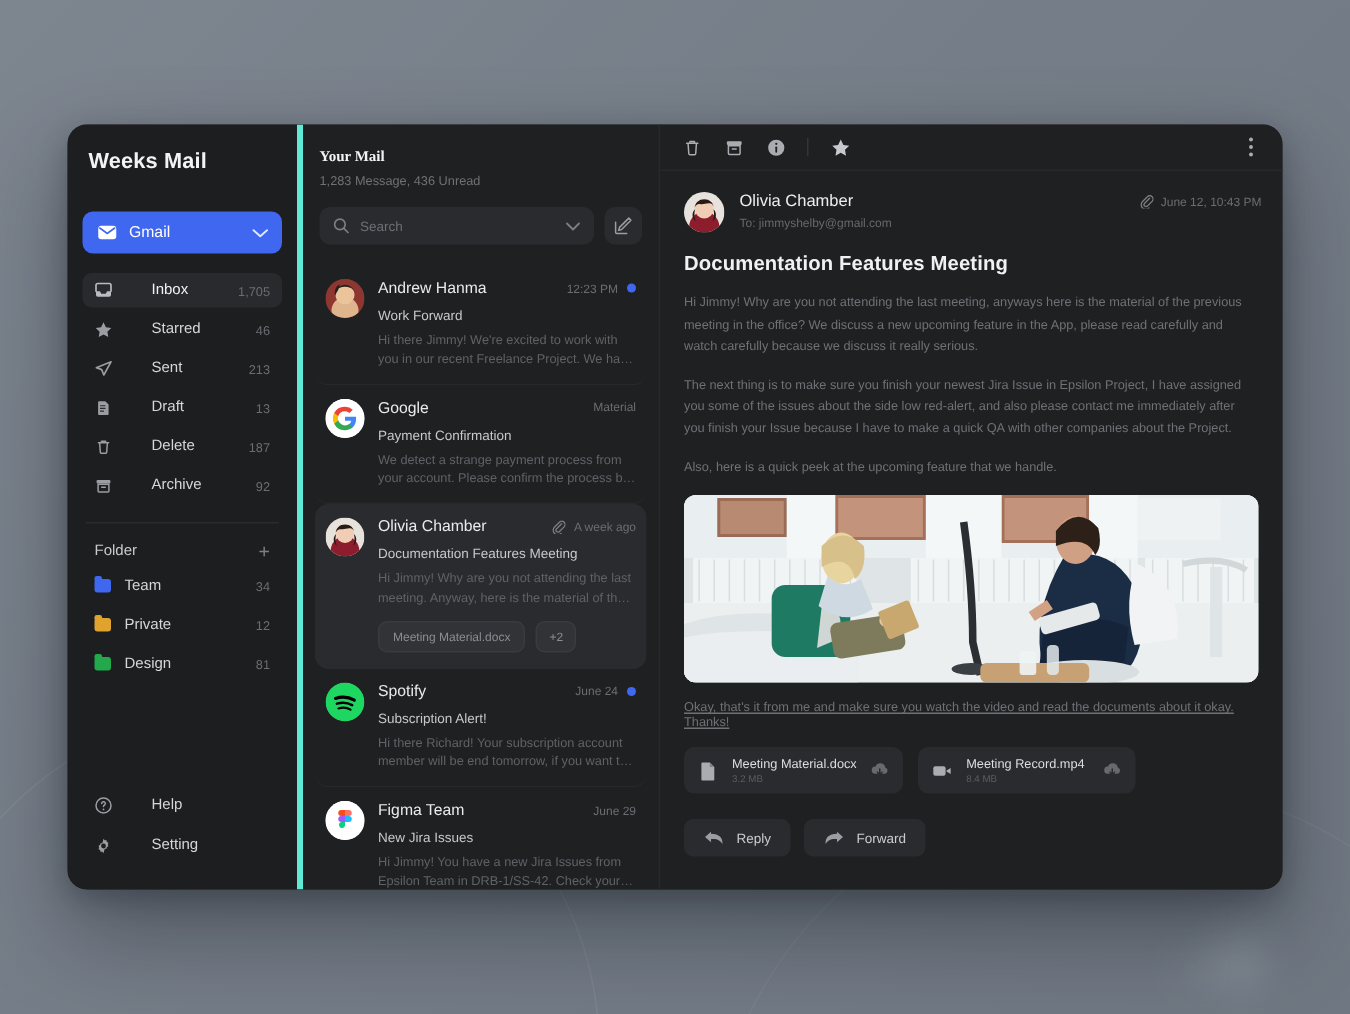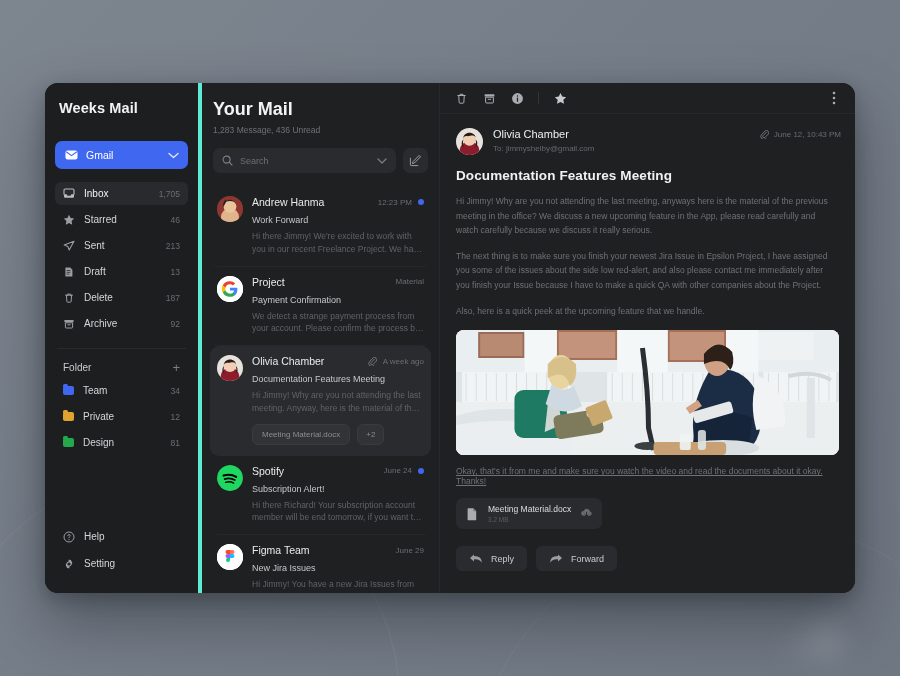--- a/index.html
+++ b/index.html
@@ -44,21 +44,21 @@
     margin-top: 25px; height: 28px; border-radius: 7px;
     background: #3f67f0; display: flex; align-items: center; padding: 0 9px;
     cursor: pointer;
   }
   .acct-ico { width: 14px; height: 14px; display: flex; align-items: center; justify-content: center; }
   .acct-label { color: #fff; font-size: 10.5px; margin-left: 8px; flex: 1; }
   .chev { opacity: .85; }
 
   .nav { margin-top: 13px; }
   .nav-item {
-    height: 23px; display: flex; align-items: center; gap: 9px;
+    height: 23px; display: flex; align-items: center; gap: 26px;
     padding: 0 8px; border-radius: 6px; cursor: pointer;
     margin-bottom: 3px;
   }
   .nav-item.active { background: #292a2d; }
   .nav-ico { width: 12px; height: 12px; flex: 0 0 12px; display:flex; align-items:center; justify-content:center; }
   .nav-label { font-size: 10px; color: #d4d6d9; flex: 1; }
   .nav-item.active .nav-label { color: #f0f1f3; }
   .nav-count { font-size: 8.5px; color: #6a6d72; }
 
   .divider { height: 1px; background: #2a2b2e; margin: 10px 2px 0 2px; }
@@ -76,21 +76,21 @@
   .bottom-nav .nav-item { margin-bottom: 4px; }
 
   
   .maillist {
     width: 238px; flex: 0 0 238px;
     background: #1f2022;
     border-right: 1px solid #27282b;
     display: flex; flex-direction: column;
   }
   .ml-head { padding: 16px 11px 0 11px; }
-  .ml-title { font-size: 18px; font-weight: bold; color: #f2f3f5; }
+  .ml-title { font-size: 10px; font-weight: bold; color: #f2f3f5; font-family: Liberation Serif, serif; }
   .ml-sub { font-size: 8.5px; color: #6e7176; margin-top: 5px; }
   .ml-search-row { display: flex; gap: 7px; margin-top: 13px; }
   .searchbox { flex: 1; height: 25px; background: #2a2b2e; border-radius: 7px;
                display: flex; align-items: center; padding: 0 9px; gap: 7px; cursor: text; }
   .search-ph { flex: 1; font-size: 9px; color: #6c6f74; }
   .compose-btn { width: 25px; height: 25px; background: #2a2b2e; border-radius: 7px;
                  display:flex; align-items:center; justify-content:center; cursor:pointer; }
 
   .ml-scroll { flex: 1; overflow: hidden; padding: 6px 8px 0 8px; margin-top: 8px; }
   .mail-item { padding: 9px 7px 10px 7px; border-radius: 9px; cursor: pointer;
@@ -349,21 +349,21 @@
             <svg width="26" height="26" viewBox="0 0 26 26">
               <rect width="26" height="26" fill="#fff"></rect>
               <path d="M20.4 13.2c0-.5 0-.9-.1-1.4H13v2.7h4.2a3.6 3.6 0 0 1-1.6 2.4v2h2.6c1.5-1.4 2.2-3.4 2.2-5.7z" fill="#4285f4"></path>
               <path d="M13 20.8c2.1 0 3.9-.7 5.2-1.9l-2.6-2a4.8 4.8 0 0 1-7.1-2.5H5.8v2.1A7.8 7.8 0 0 0 13 20.8z" fill="#34a853"></path>
               <path d="M8.5 14.4a4.7 4.7 0 0 1 0-3l0-2.1H5.8a7.8 7.8 0 0 0 0 7.2z" fill="#fbbc05"></path>
               <path d="M13 8.2a4.2 4.2 0 0 1 3 1.2l2.2-2.2A7.5 7.5 0 0 0 13 5.2a7.8 7.8 0 0 0-7.2 4.1l2.7 2.1A4.7 4.7 0 0 1 13 8.2z" fill="#ea4335"></path>
             </svg>
           </div>
           <div class="mi-body">
             <div class="mi-row1">
-              <span class="mi-name">Project</span>
+              <span class="mi-name">Google</span>
               <span class="mi-date">Material</span>
             </div>
             <div class="mi-subj">Payment Confirmation</div>
             <div class="mi-prev">We detect a strange payment process from your account. Please confirm the process by following...</div>
           </div>
         </div>
       </div>
 
       <div class="mail-item selected">
         <div class="mi-top">
@@ -580,20 +580,38 @@
             <span class="att-name" style="display:block">Meeting Material.docx</span>
             <span class="att-size" style="display:block">3.2 MB</span>
           </span>
           <span class="dl">
             <svg width="13" height="13" viewBox="0 0 13 13">
                 <path d="M3.4 8.8a2.4 2.4 0 0 1 .3-4.8 3.4 3.4 0 0 1 6.5.7 2.1 2.1 0 0 1-.3 4.1z" fill="#9a9da2"></path>
                 <path d="M6.5 5.6v3.6M4.9 7.8 6.5 9.4 8.1 7.8" stroke="#2a2b2e" stroke-width="1" fill="none" stroke-linecap="round" stroke-linejoin="round"></path>
               </svg>
           </span>
         </div>
+        <div class="att">
+          <span class="att-ico">
+            <svg width="14" height="14" viewBox="0 0 14 14">
+                <rect x="1.2" y="3.8" width="8.2" height="6.4" rx="1.4" fill="#a9acb1"></rect>
+                <path d="M10 6.6 12.8 5v4l-2.8-1.6z" fill="#a9acb1"></path>
+              </svg>
+          </span>
+          <span class="att-txt">
+            <span class="att-name" style="display:block">Meeting Record.mp4</span>
+            <span class="att-size" style="display:block">8.4 MB</span>
+          </span>
+          <span class="dl">
+            <svg width="13" height="13" viewBox="0 0 13 13">
+                <path d="M3.4 8.8a2.4 2.4 0 0 1 .3-4.8 3.4 3.4 0 0 1 6.5.7 2.1 2.1 0 0 1-.3 4.1z" fill="#9a9da2"></path>
+                <path d="M6.5 5.6v3.6M4.9 7.8 6.5 9.4 8.1 7.8" stroke="#2a2b2e" stroke-width="1" fill="none" stroke-linecap="round" stroke-linejoin="round"></path>
+              </svg>
+          </span>
+        </div>
       </div>
 
       <div class="act-row">
         <div class="act-btn">
           <span>
             <svg width="14" height="12" viewBox="0 0 14 12">
                 <path d="M5 1.5 1 5l4 3.5V6.4c4.2-.4 6.4 1 7.6 3.4.4-4.6-2.2-6.6-7.6-6.9z" fill="#9a9da2"></path>
               </svg>
           </span>
           <span class="act-label">Reply</span>

